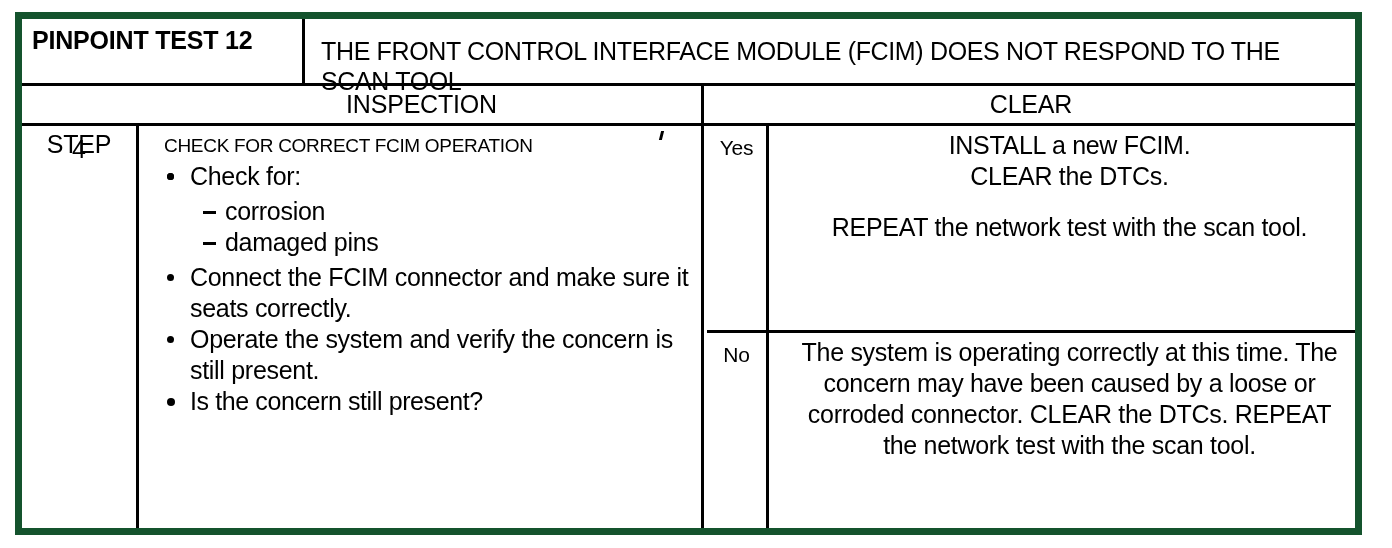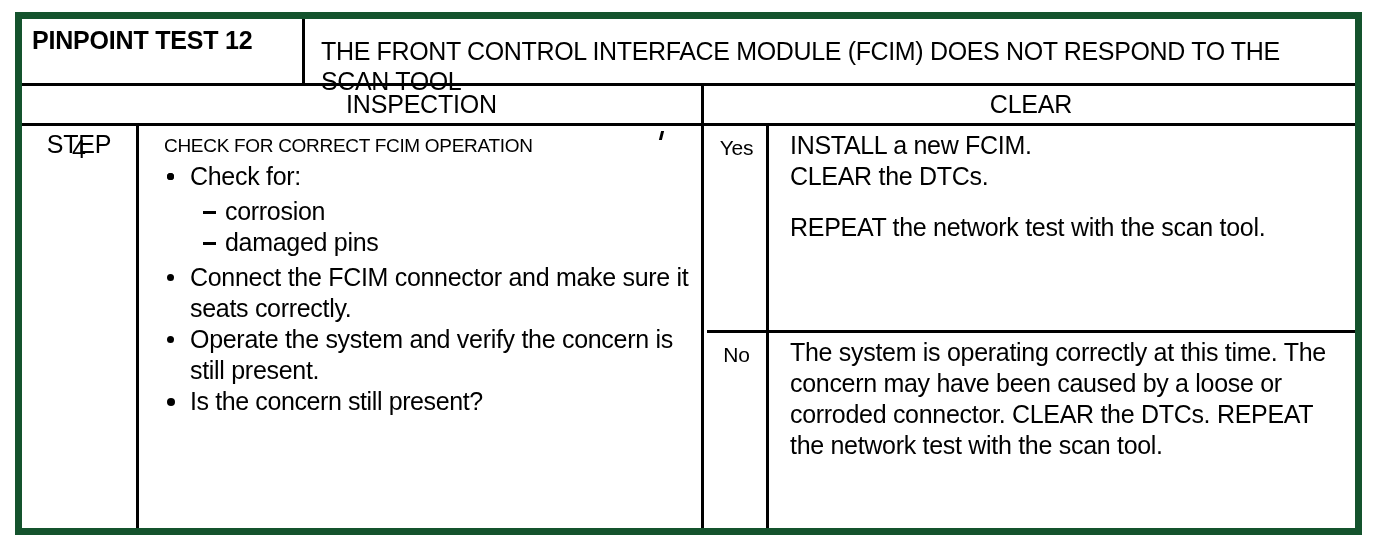--- a/index.html
+++ b/index.html
@@ -267,20 +267,21 @@
     right: 0;
     height: 100%;
     padding: 4px 6px 0 18px;
     box-sizing: border-box;
   }
   .action-text p {
     margin: 0;
     font-size: 25px;
     line-height: 31px;
     letter-spacing: -0.3px;
+    text-align: center;
   }
   .action-text p.gap {
     margin-top: 20px;
   }
 </style>
 </head>
 <body>
 
 <div id="page">
 

